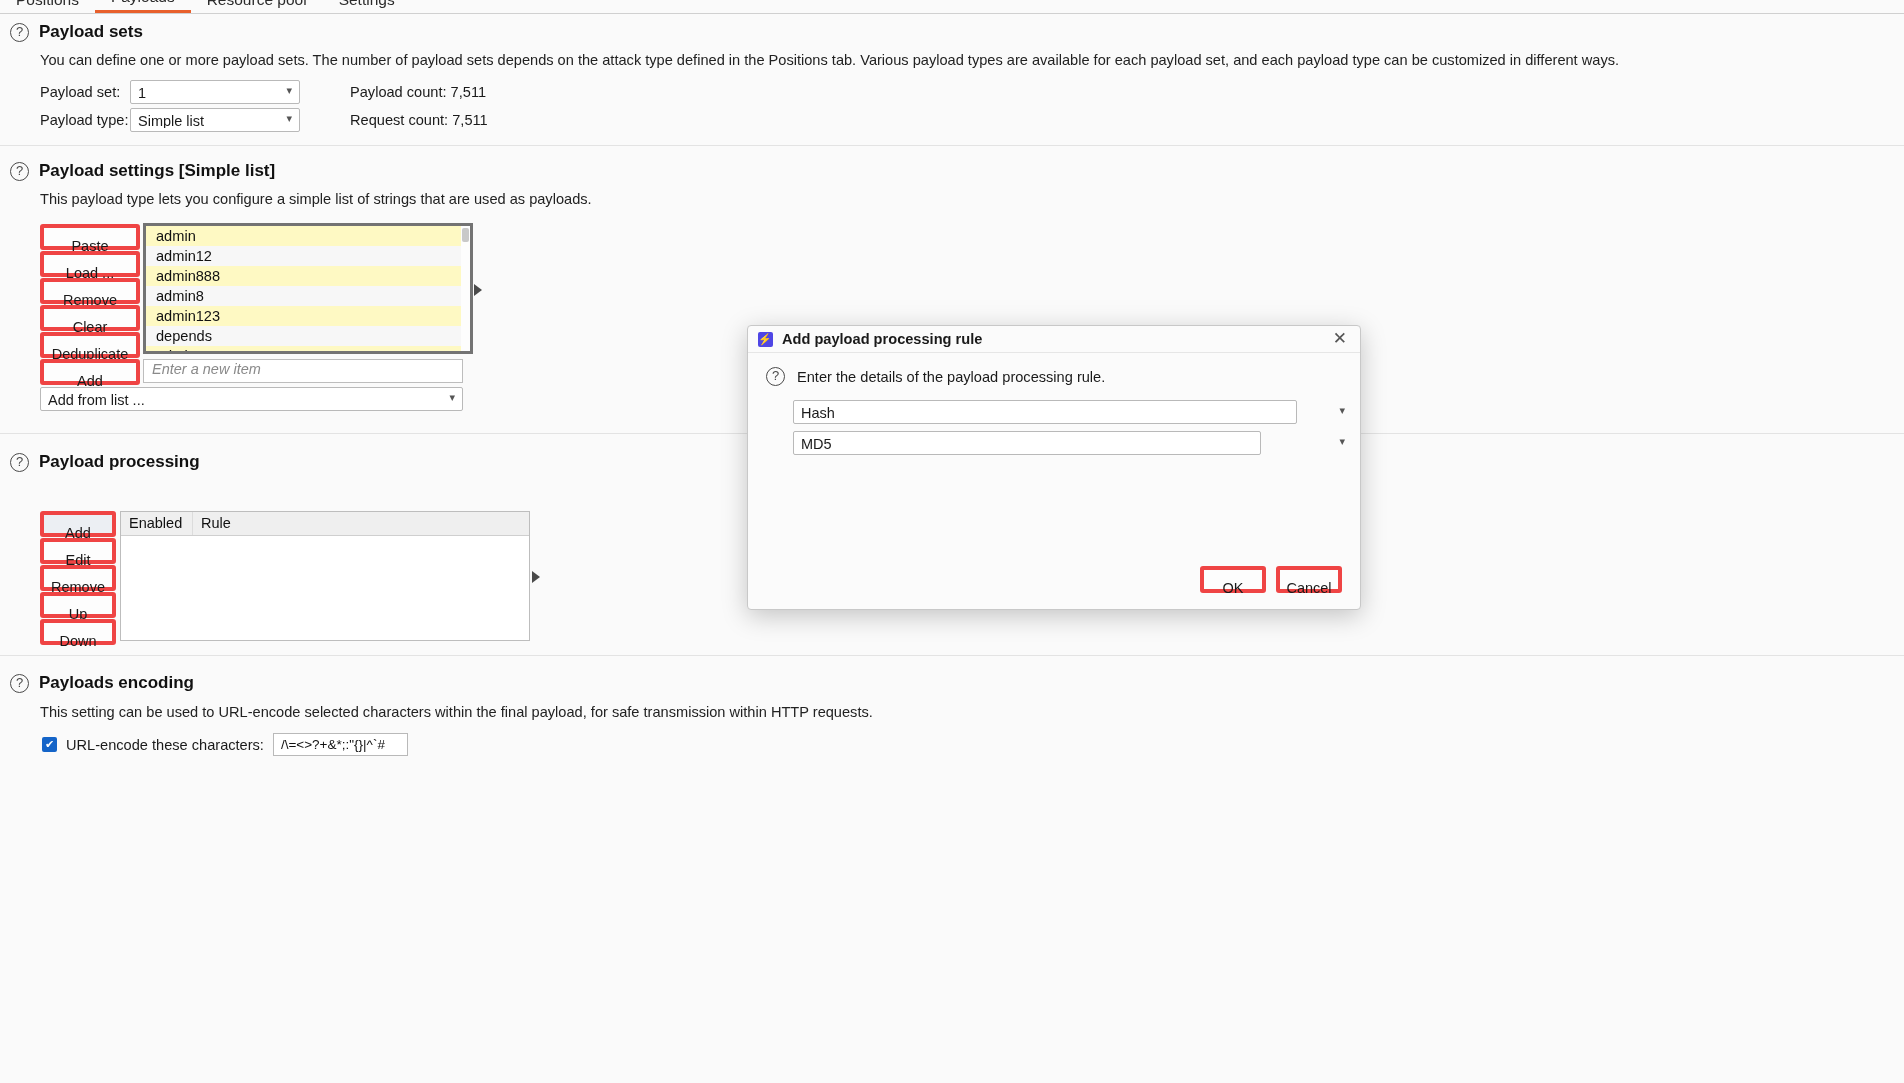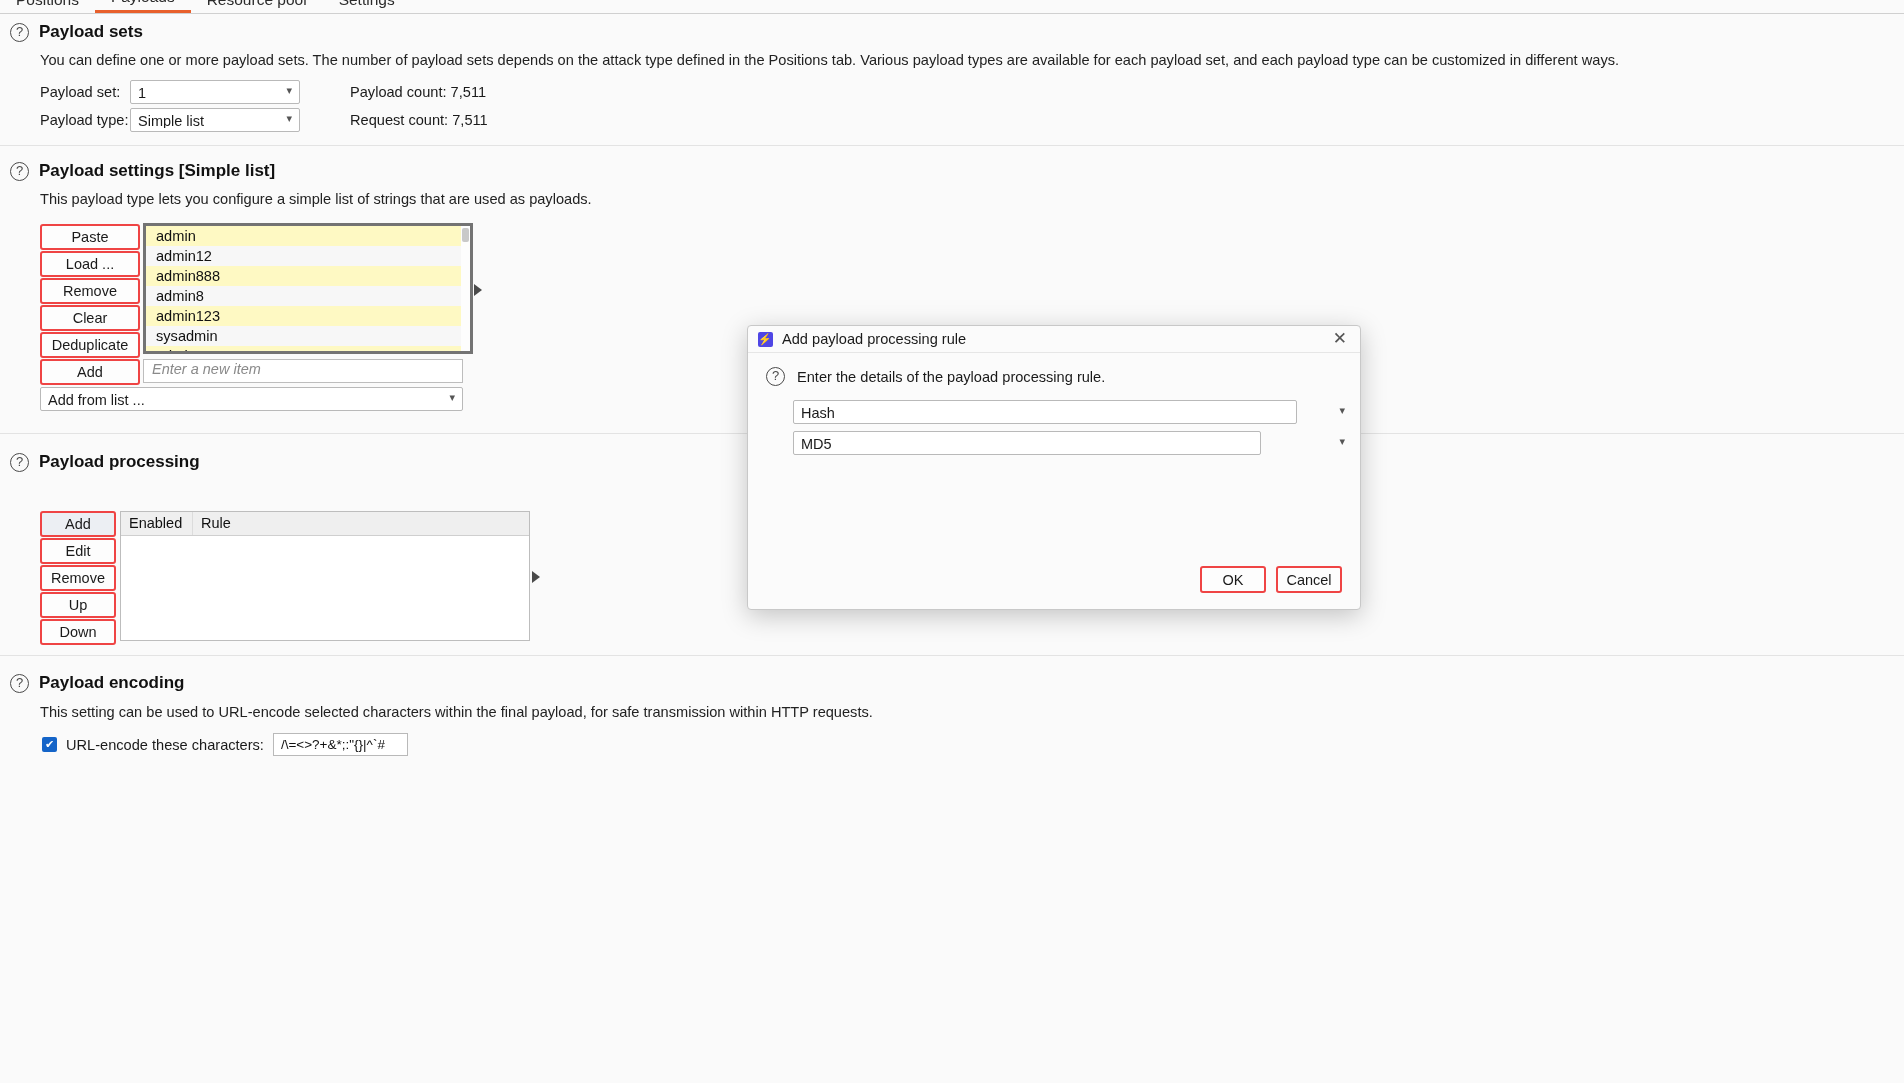--- a/index.html
+++ b/index.html
@@ -53,24 +53,24 @@
     height: 24px; line-height: 18px;
   }
   .selwrap { position: relative; display: inline-block; }
   .selwrap .chev {
     position: absolute; right: 8px; top: 50%; transform: translateY(-60%);
     pointer-events: none; font-size: 11px; color: #555;
   }
 
   
   .btn {
-    border: 2px solid #ef4444; background: #fdfdfd; border-radius: 3px;
+    border: 4px solid #ef4444; background: #fdfdfd; border-radius: 3px;
     font-family: "Liberation Sans", sans-serif; font-size: 14.5px;
     color: #1a1a1a; text-align: center; cursor: pointer;
-    padding: 2px 0; width: 100px; height: 26px; line-height: 18px;
+    padding: 9px 0; width: 100px; height: 26px; line-height: 18px;
   }
   .btn.wide { width: 76px; }
 
   
   .listbox {
     border: 3px solid #737373; background: #fef9c3; overflow: hidden;
     position: relative;
   }
   .listrow { font-size: 14.6px; padding: 1px 0 1px 10px; height: 20px; line-height: 18px; color:#111; }
   .listrow.alt { background: #f7f7f7; }
@@ -109,21 +109,21 @@
     box-shadow: 0 6px 26px rgba(0,0,0,0.22);
   }
   .modal-head {
     height:27px; display:flex; align-items:center; gap:9px;
     padding:0 10px; border-bottom:1px solid #e6e6e6;
   }
   .modal-ico {
     width:15px;height:15px;background:#4f46e5;border-radius:2px;
     color:#fff;font-size:11px;line-height:15px;text-align:center;
   }
-  .modal-title { font-size:14.6px; color:#1a1a1a; }
+  .modal-title { font-size:14.6px; color:#1a1a1a;font-weight:bold; }
   .modal-close {
     margin-left:auto; font-size:17px; color:#555; cursor:pointer;
     line-height:16px; padding:0 3px;
   }
   .modal-body { padding:14px 18px 0 18px; }
   .modal-prompt { display:flex; align-items:center; gap:12px; margin-bottom:14px; }
   .modal-prompt .txt { font-size:14.6px; }
   .modal-foot {
     position:absolute; right:18px; bottom:16px; display:flex; gap:10px;
   }
@@ -186,21 +186,21 @@
     <button class="btn">Deduplicate</button>
     <button class="btn">Add</button>
   </div>
 
   <div class="listbox" style="position:absolute; top:62px; left:143px; width:330px; height:131px;">
     <div class="listrow">admin</div>
     <div class="listrow alt">admin12</div>
     <div class="listrow">admin888</div>
     <div class="listrow alt">admin8</div>
     <div class="listrow">admin123</div>
-    <div class="listrow alt">sysadmin</div>
+    <div class="listrow alt">depends</div>
     <div class="listrow">adminxxx</div>
     <div class="scroll-track">
       <div class="scroll-thumb"></div>
     </div>
   </div>
 
   <div class="triangle" style="position:absolute; top:123px; left:474px;"></div>
 
   <div class="newitem" style="position:absolute; top:198px; left:143px; width:320px;">Enter a new item</div>
 
@@ -236,21 +236,21 @@
   </div>
 
   <div class="triangle" style="position:absolute; top:119px; left:532px;"></div>
 </div>
 
 <div class="divider" style="top:655px;"></div>
 
 <div class="section" style="top:673px;">
   <div class="sec-head" style="margin-left:10px;">
     <span class="help-icon">?</span>
-    <span class="sec-title">Payload encoding</span>
+    <span class="sec-title">Payloads encoding</span>
   </div>
   <div class="sec-desc" style="margin-top:11px;">This setting can be used to URL-encode selected characters within the final payload, for safe transmission within HTTP requests.</div>
 
   <div style="position:absolute; top:60px; left:42px; display:flex; align-items:center; gap:9px;">
     <span class="cbx">✔</span>
     <span class="lbl">URL-encode these characters:</span>
     <span class="charfield" style="width:135px;">/\=&lt;&gt;?+&amp;*;:"{}|^`#</span>
   </div>
 </div>
 

